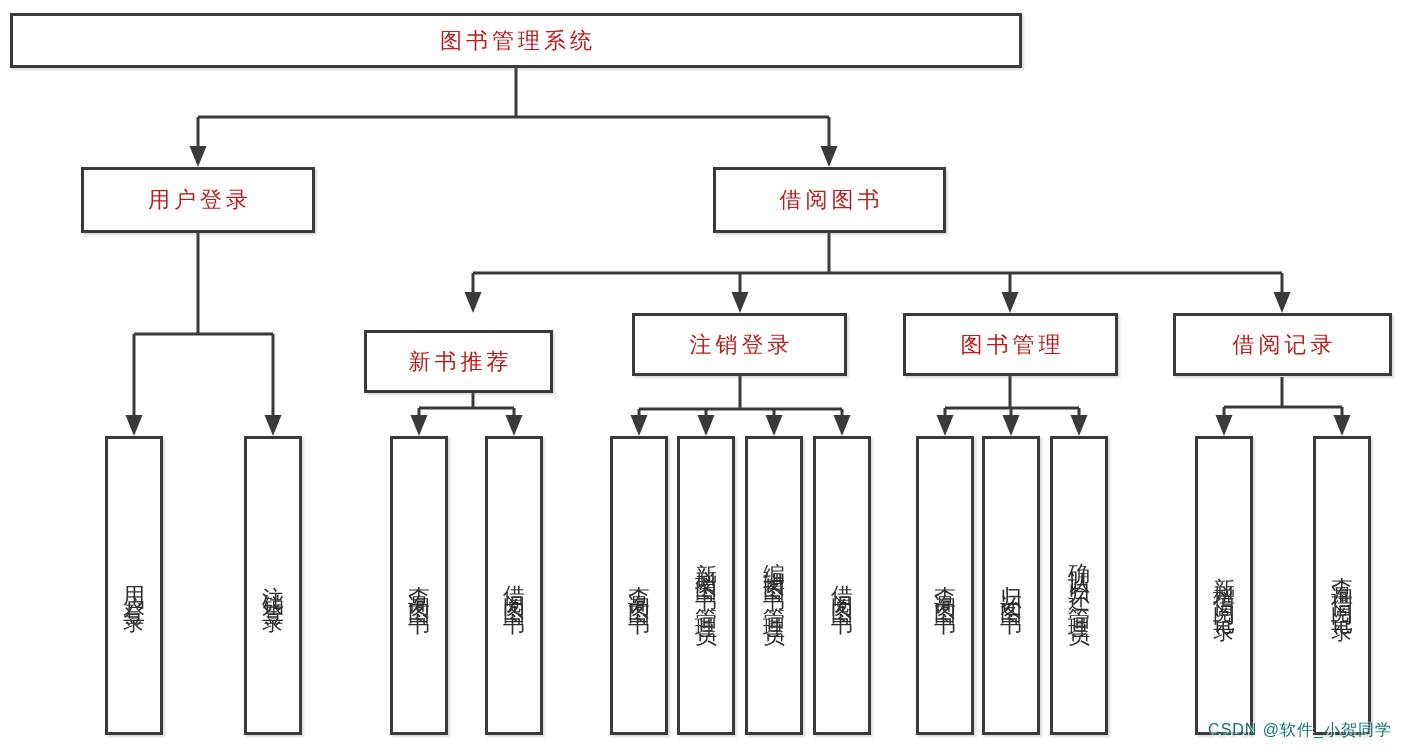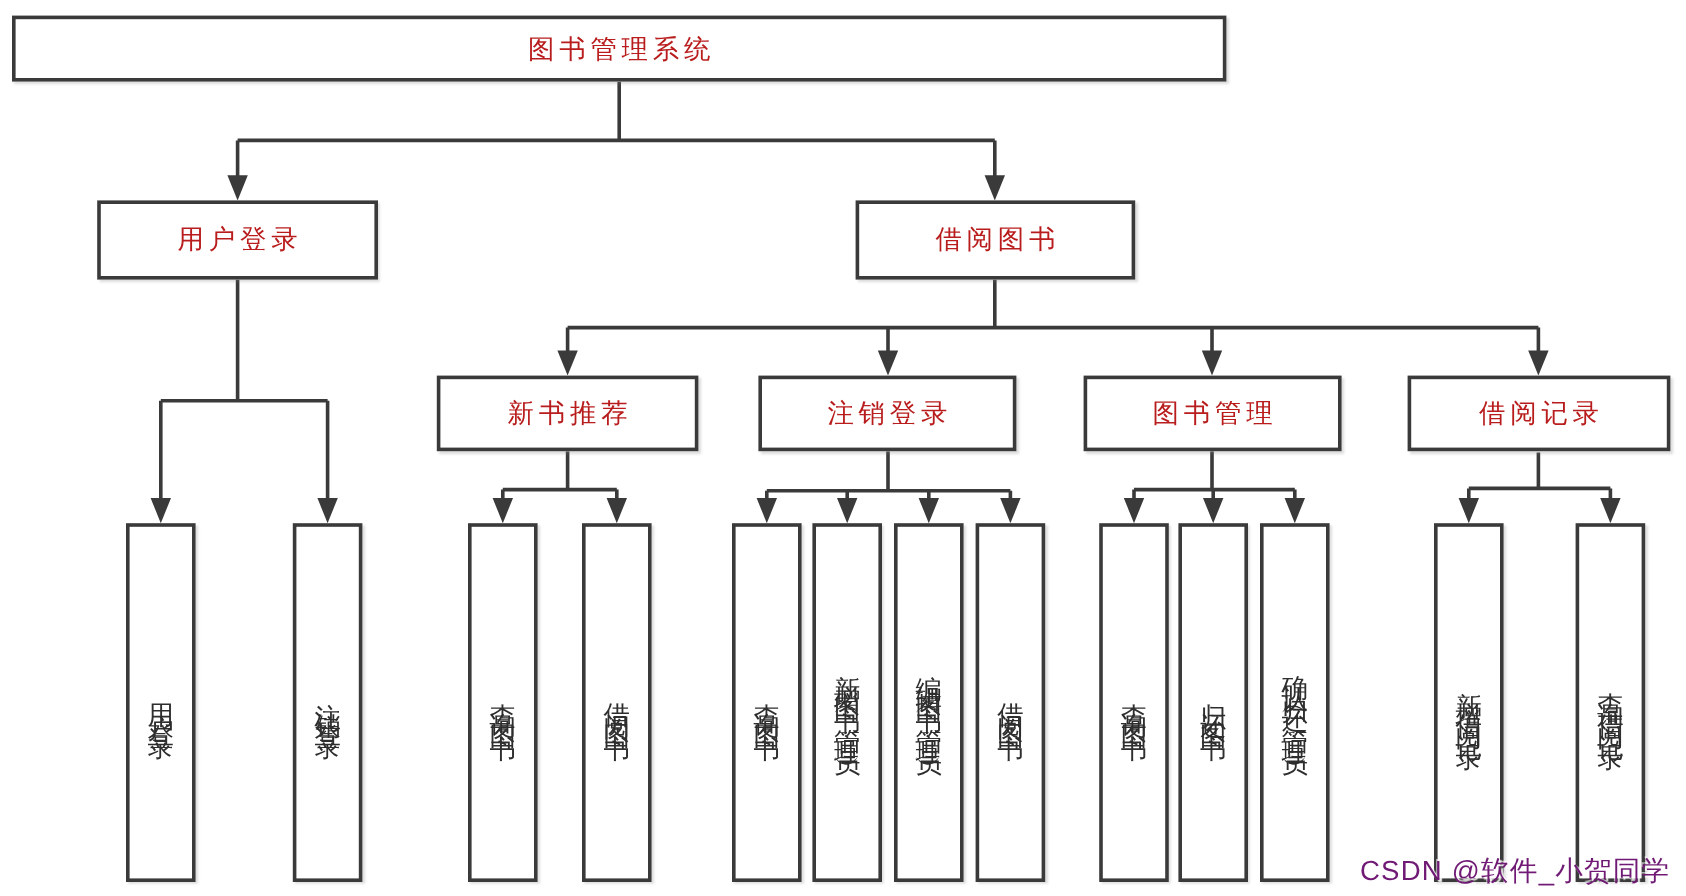--- a/index.html
+++ b/index.html
@@ -40,41 +40,41 @@
     text-indent: 4px; 
   }
 
   .root  { left: 10px;  top: 13px;  width: 1012px; height: 55px; }
 
   .lvl1  { top: 167px; height: 66px; }
   .n-user-login    { left: 81px;  width: 234px; }
   .n-book-mgmt     { left: 713px; width: 233px; }
 
   .lvl2  { top: 313px; height: 63px; }
-  .n-new-book      { left: 364px;  width: 218px; }
+  .n-new-book      { left: 364px;  width: 189px; margin-top: 17px; }
   .n-book-borrow   { left: 632px;  width: 215px; }
   .n-current-borrow{ left: 903px;  width: 215px; }
   .n-borrow-record { left: 1173px; width: 219px; }
 
   .leaf  { top: 436px; height: 299px; width: 58px; }
 
   .vtext {
     writing-mode: vertical-rl;
     font-size: 22px;
     letter-spacing: 9px;
     color: #2e2e2e;
     line-height: 1;
   }
 
   .watermark {
     position: absolute;
     right: 13px;
     bottom: 6px;
-    font-size: 23px;
-    color: #701a75;
+    font-size: 16px;
+    color: #0f766e;
     letter-spacing: 1px;
     text-shadow: 2px 2px 1px rgba(255,255,255,0.95), -1px -1px 0 rgba(255,255,255,0.6);
     white-space: nowrap;
   }
 </style>
 </head>
 <body>
 
 <div class="canvas">
 

